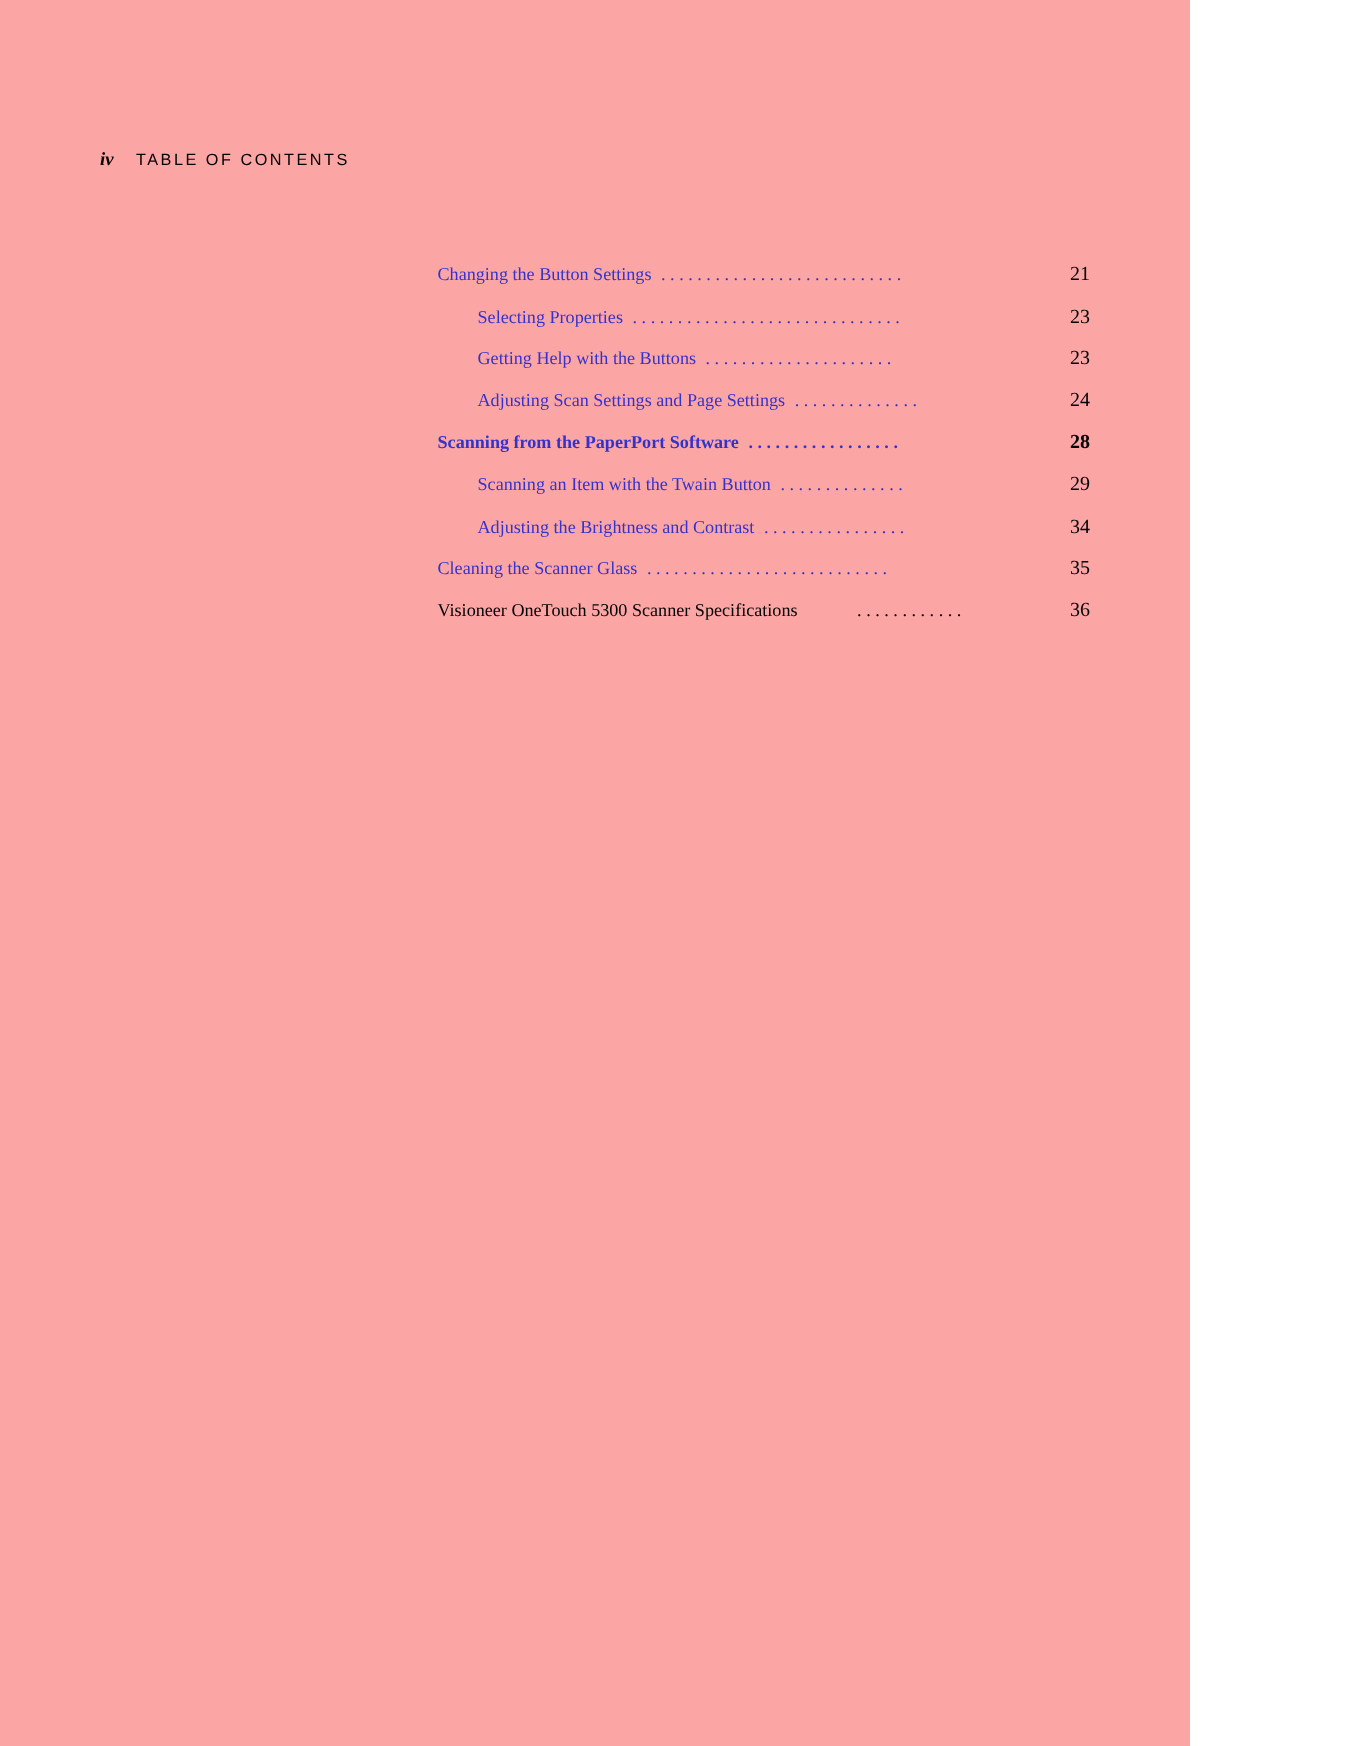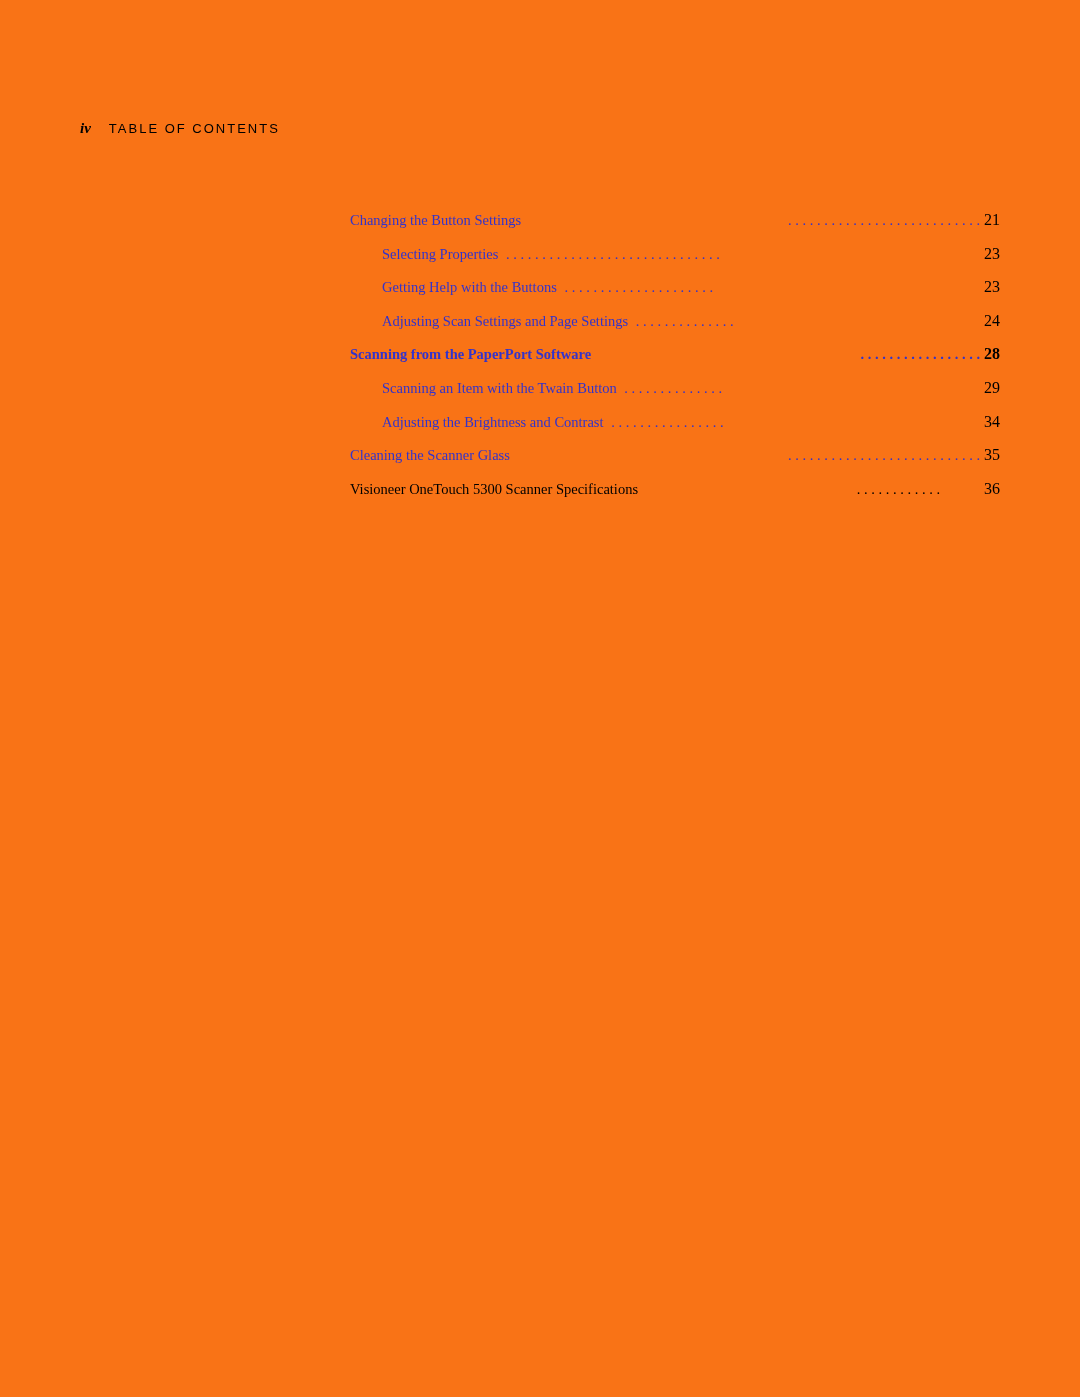--- a/index.html
+++ b/index.html
@@ -10,23 +10,23 @@
 
     body {
       background: #ffffff;
       font-family: Georgia, 'Times New Roman', serif;
       width: 1080px;
       min-height: 1397px;
       position: relative;
     }
 
     .page {
-      width: 1080px;
+      width: 952px;
       min-height: 1397px;
-      background: #f97316;
+      background: #fca5a5;
       padding: 120px 80px 80px 80px;
       position: relative;
     }
 
     .header {
       display: flex;
       align-items: baseline;
       margin-bottom: 60px;
       padding-bottom: 10px;
     }
@@ -79,21 +79,20 @@
 
     .toc-page {
       color: #000000;
       flex-shrink: 0;
       font-size: 16px;
     }
 
     
     .indent-1 {
       margin-left: 0px;
-      text-align: right;
     }
 
     .toc-link-black {
       color: #000000;
       text-decoration: none;
       white-space: nowrap;
       flex-shrink: 0;
     }
   </style>
 </head>

